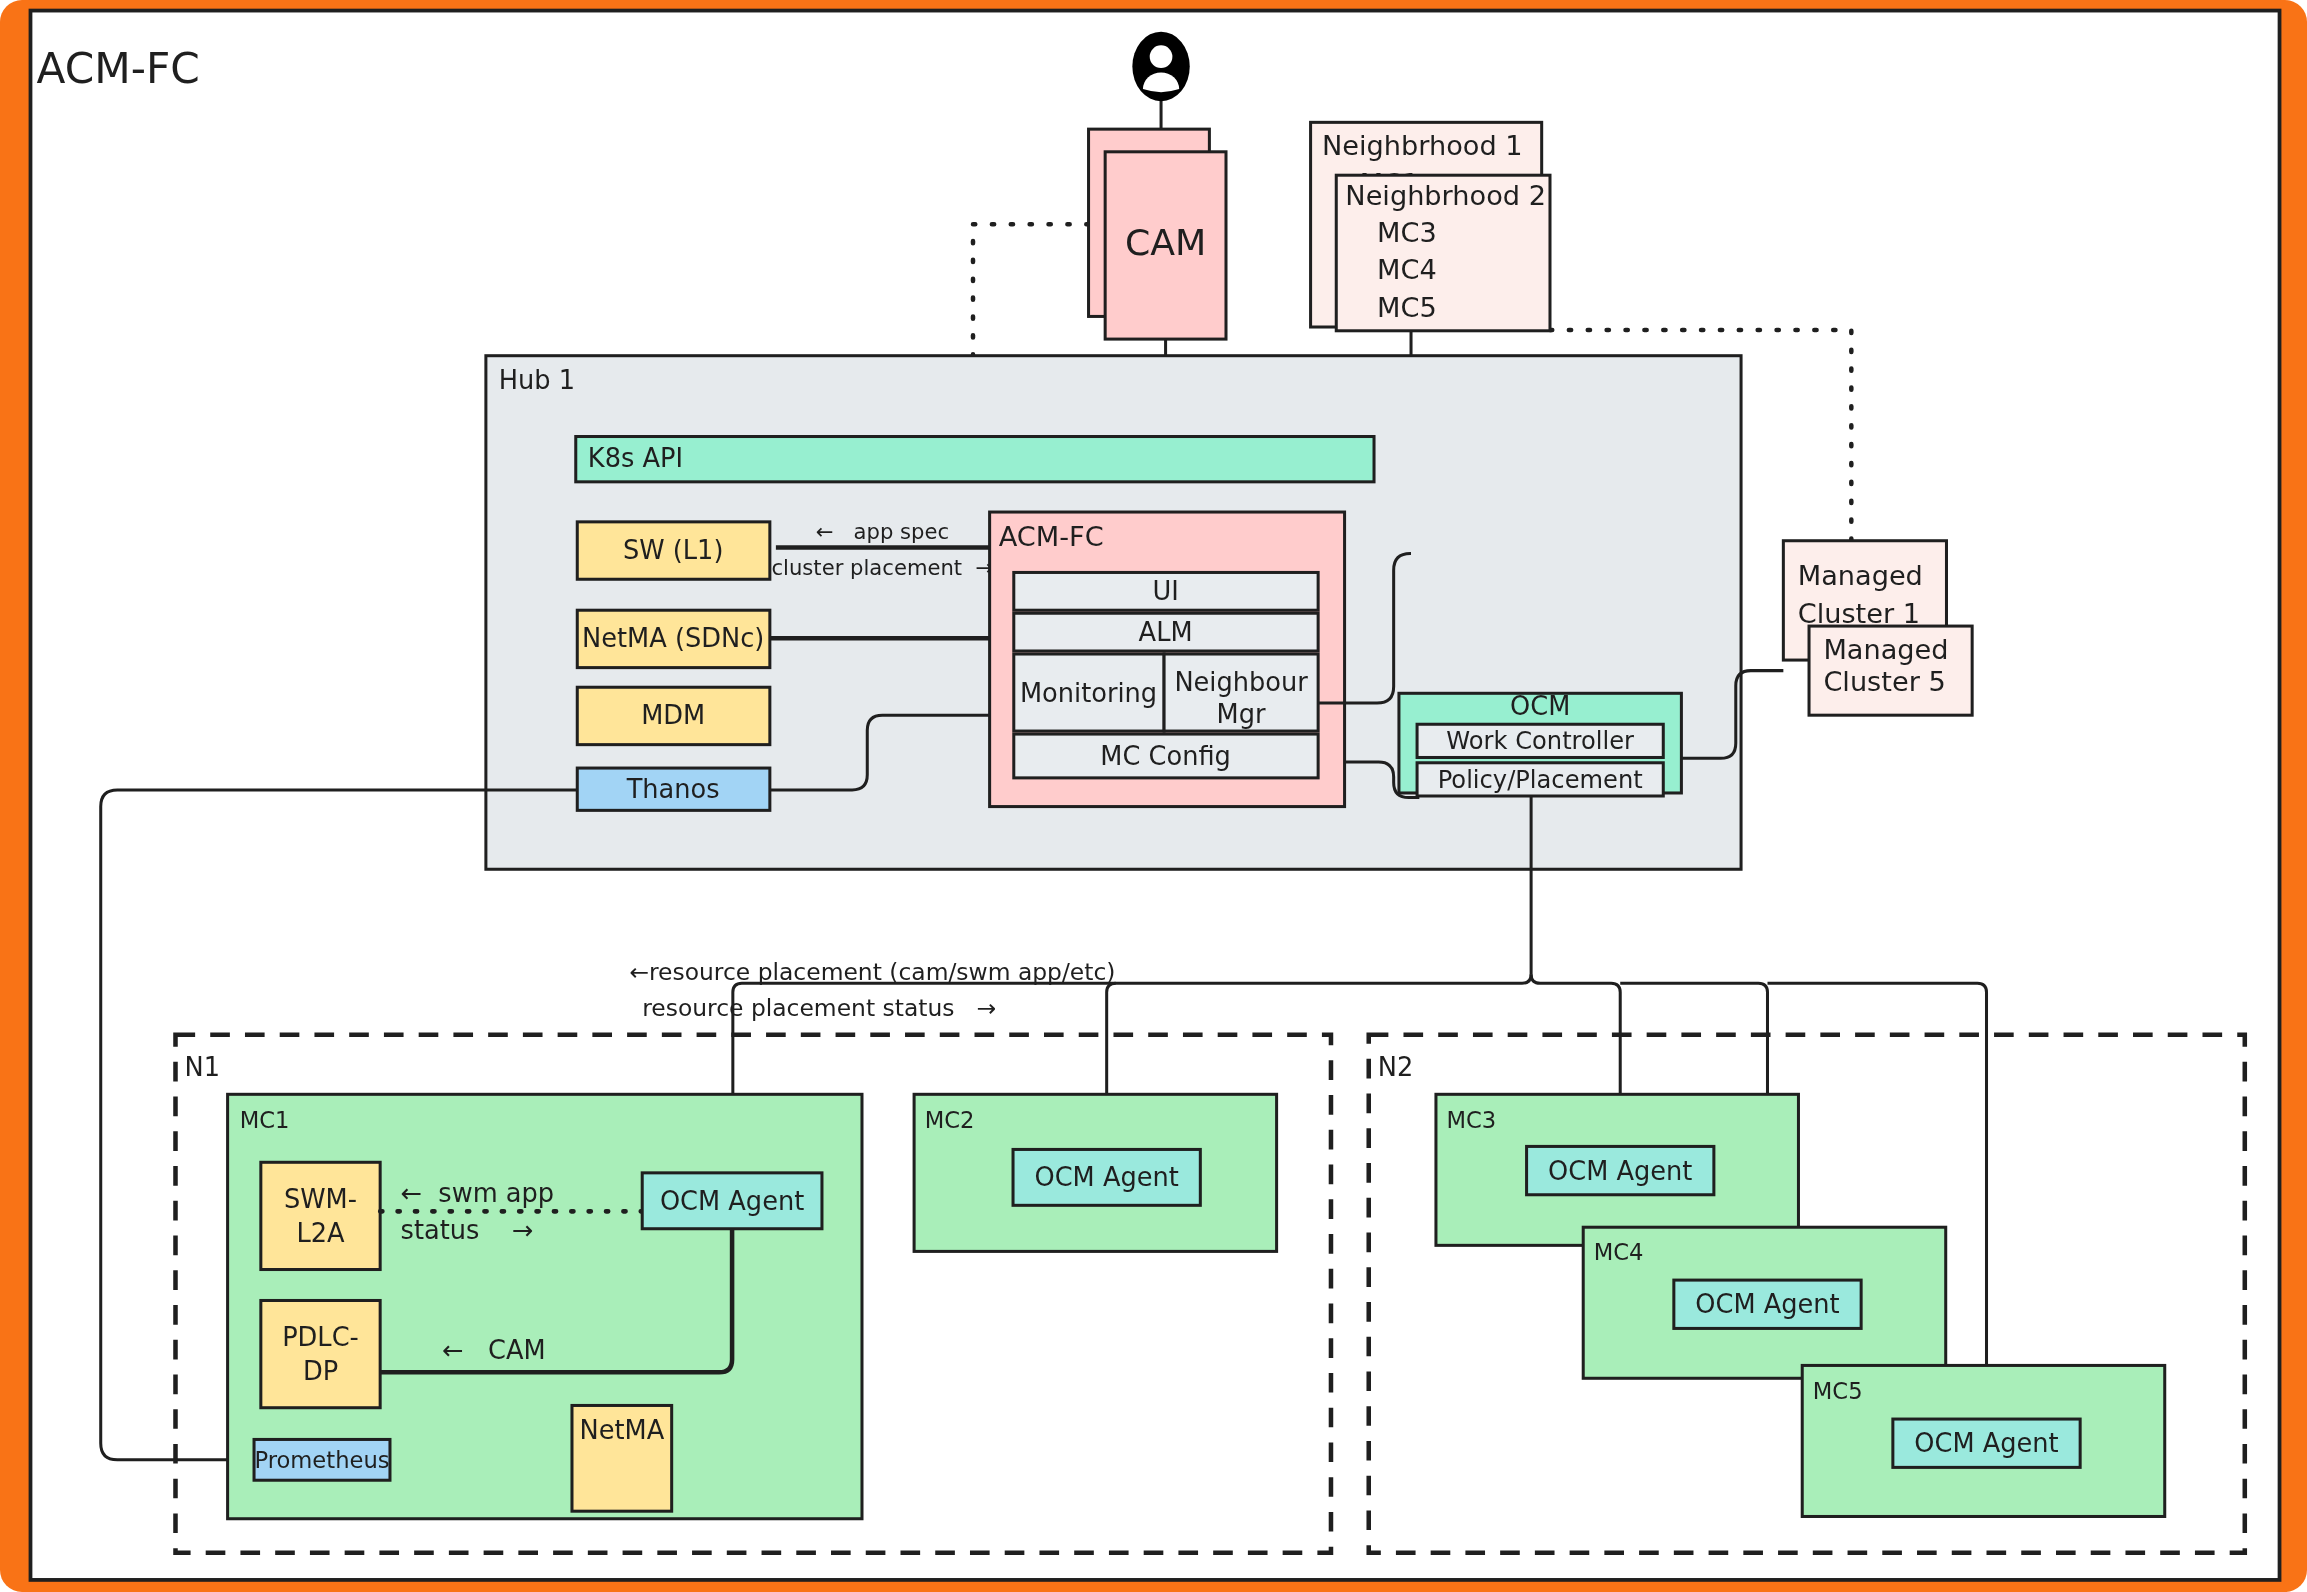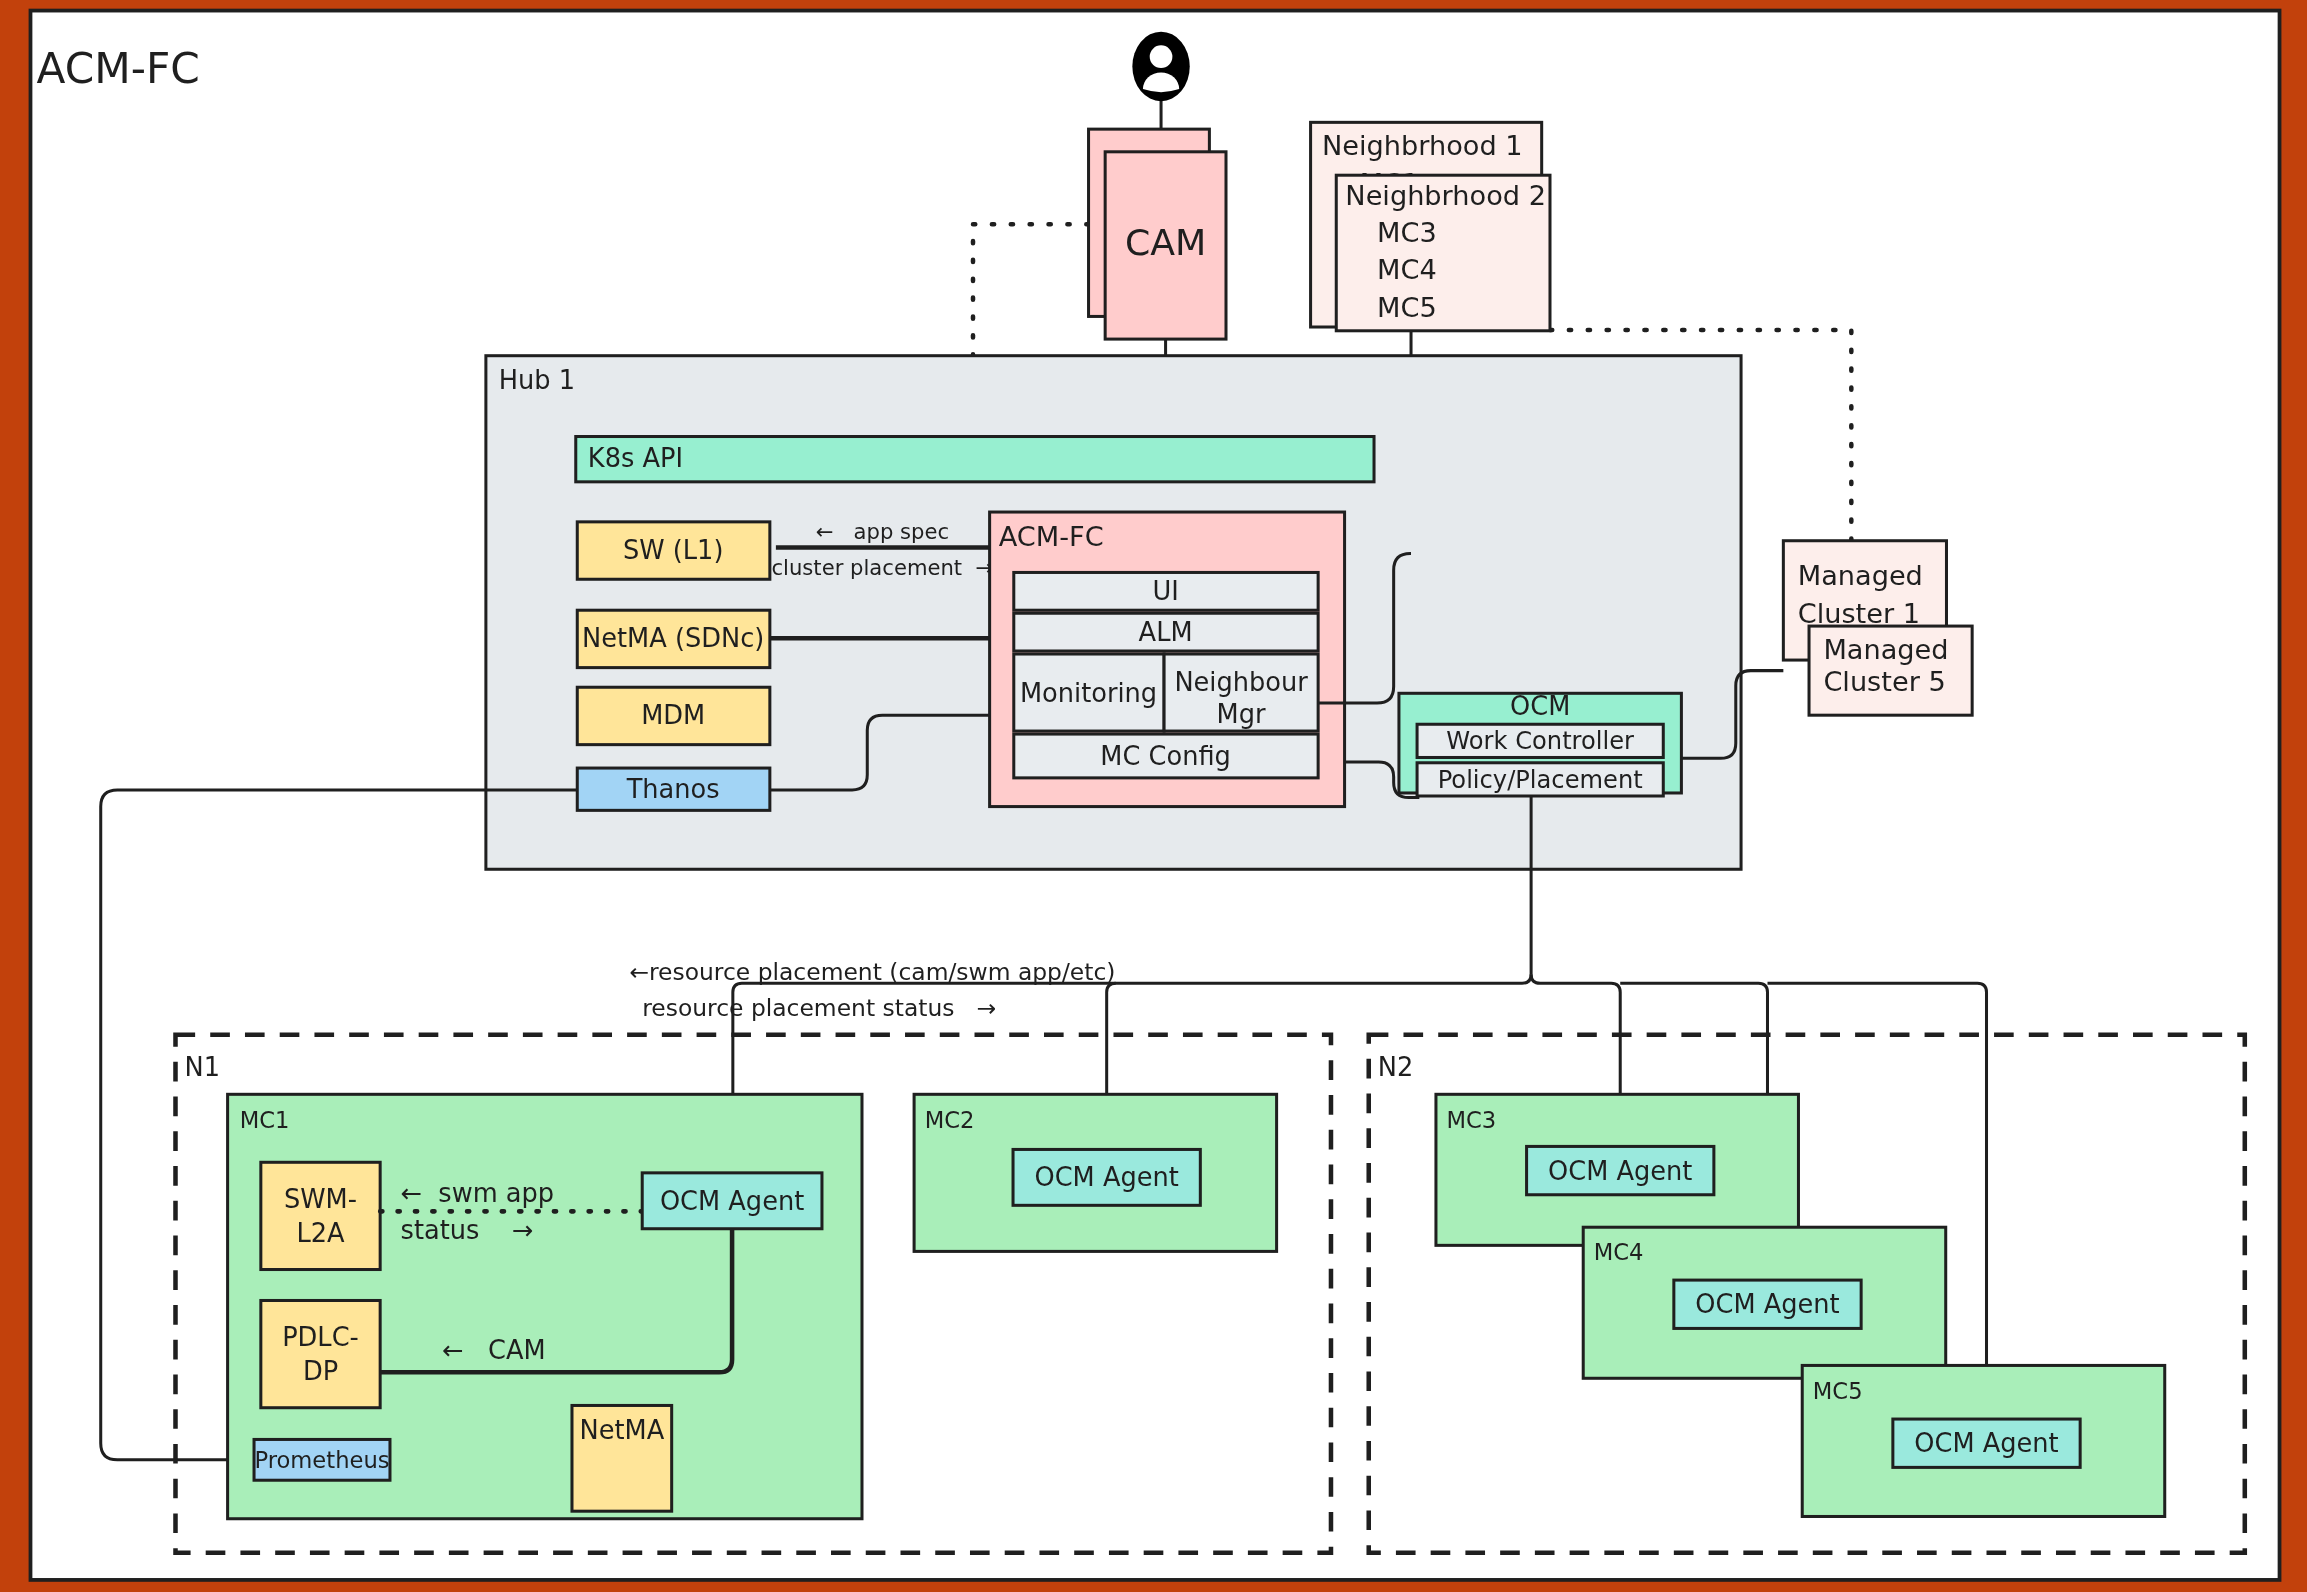--- a/index.html
+++ b/index.html
@@ -1,17 +1,17 @@
 <!DOCTYPE html>
 <html style="font-size:12px"><head>
 <meta charset="utf-8">
 <style>
   html,body{margin:0;padding:0;background:#ffffff;}
   body{font-family:"DejaVu Sans", sans-serif;}
-  #stage{position:relative;width:2307px;height:1592px;background:#c2410c;overflow:hidden;}
+  #stage{position:relative;width:2307px;height:1592px;background:#f97316;overflow:hidden;border-radius:22px;}
   svg#canvas{position:absolute;left:0;top:0;width:2307px;height:1592px;}
   .lbl{font-family:"DejaVu Sans", sans-serif;fill:#1f1f1f;}
   text{white-space:pre;}
 </style>
 </head>
 <body>
 
 <div id="stage">
 <svg id="canvas" viewBox="0 0 3054 2108" xmlns="http://www.w3.org/2000/svg">
 

